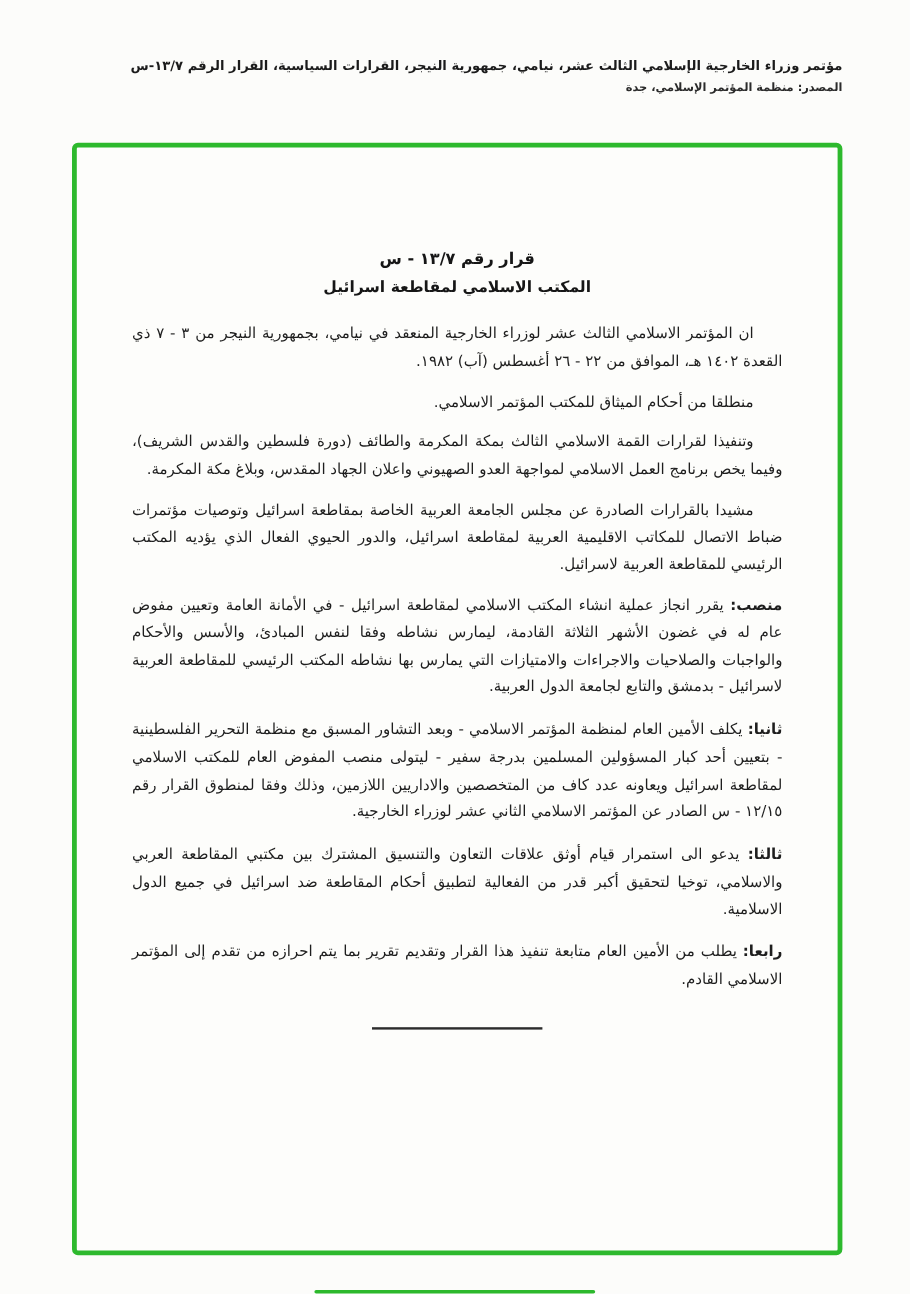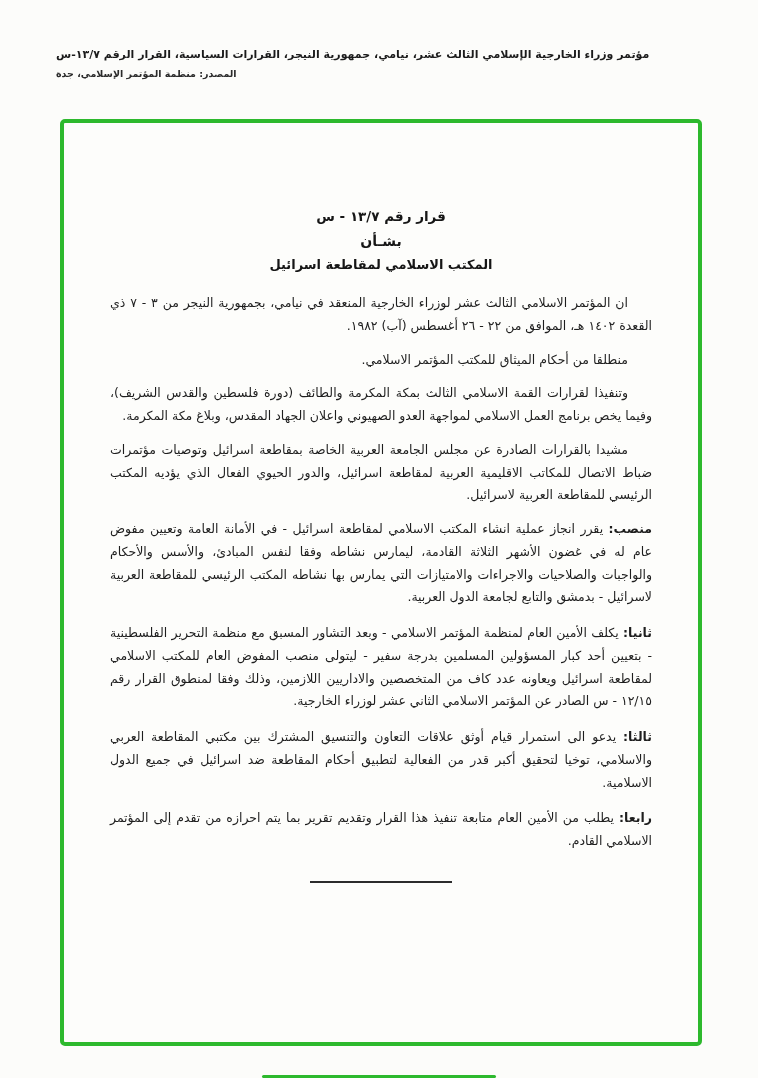--- a/index.html
+++ b/index.html
@@ -13,21 +13,21 @@
     direction: rtl;
     overflow: hidden;
   }
 
   
   .scan-header {
     position: absolute;
     top: 48px;
     right: 56px;
     left: 56px;
-    text-align: left;
+    text-align: right;
   }
   .scan-header .line1 {
     font-size: 11px;
     font-weight: bold;
     color: #1b1b1b;
     letter-spacing: 0.2px;
   }
   .scan-header .line2 {
     font-size: 9.5px;
     font-weight: bold;
@@ -90,21 +90,20 @@
 
 <header class="scan-header">
   <div class="line1">مؤتمر وزراء الخارجية الإسلامي الثالث عشر، نيامي، جمهورية النيجر، القرارات السياسية، القرار الرقم ١٣/٧-س</div>
   <div class="line2">المصدر: منظمة المؤتمر الإسلامي، جدة</div>
 </header>
 
 <div class="doc-frame">
 
   <div class="title">
     <div class="t1">قرار رقم ١٣/٧ - س</div>
-    <div class="t2">بشـأن</div>
     <div class="t3">المكتب الاسلامي لمقاطعة اسرائيل</div>
   </div>
 
   <div class="body-text">
 
     <p class="para indent">ان المؤتمر الاسلامي الثالث عشر لوزراء الخارجية المنعقد في نيامي، بجمهورية النيجر من ٣ - ٧ ذي القعدة ١٤٠٢ هـ، الموافق من ٢٢ - ٢٦ أغسطس (آب) ١٩٨٢.</p>
     <p class="para indent">منطلقا من أحكام الميثاق للمكتب المؤتمر الاسلامي.</p>
     <p class="para indent">وتنفيذا لقرارات القمة الاسلامي الثالث بمكة المكرمة والطائف (دورة فلسطين والقدس الشريف)، وفيما يخص برنامج العمل الاسلامي لمواجهة العدو الصهيوني واعلان الجهاد المقدس، وبلاغ مكة المكرمة.</p>
     <p class="para indent">مشيدا بالقرارات الصادرة عن مجلس الجامعة العربية الخاصة بمقاطعة اسرائيل وتوصيات مؤتمرات ضباط الاتصال للمكاتب الاقليمية العربية لمقاطعة اسرائيل، والدور الحيوي الفعال الذي يؤديه المكتب الرئيسي للمقاطعة العربية لاسرائيل.</p>
 

